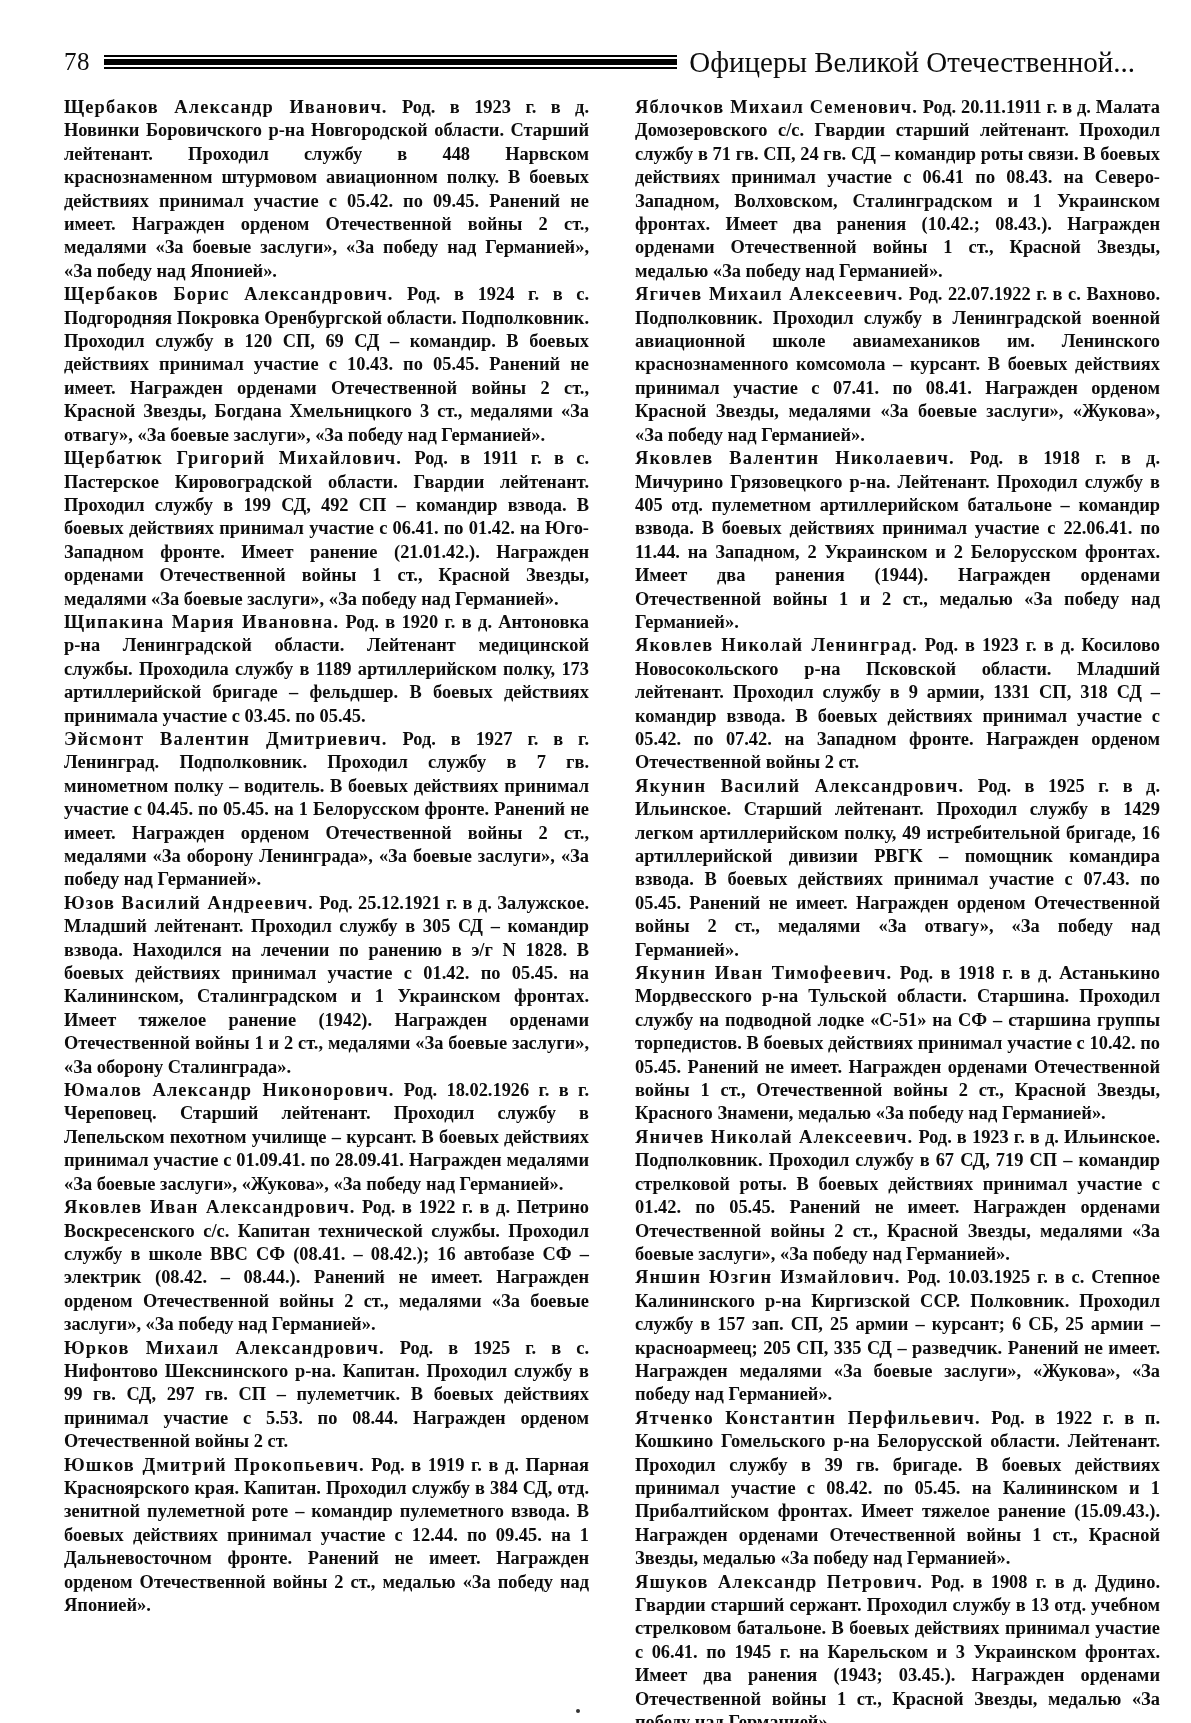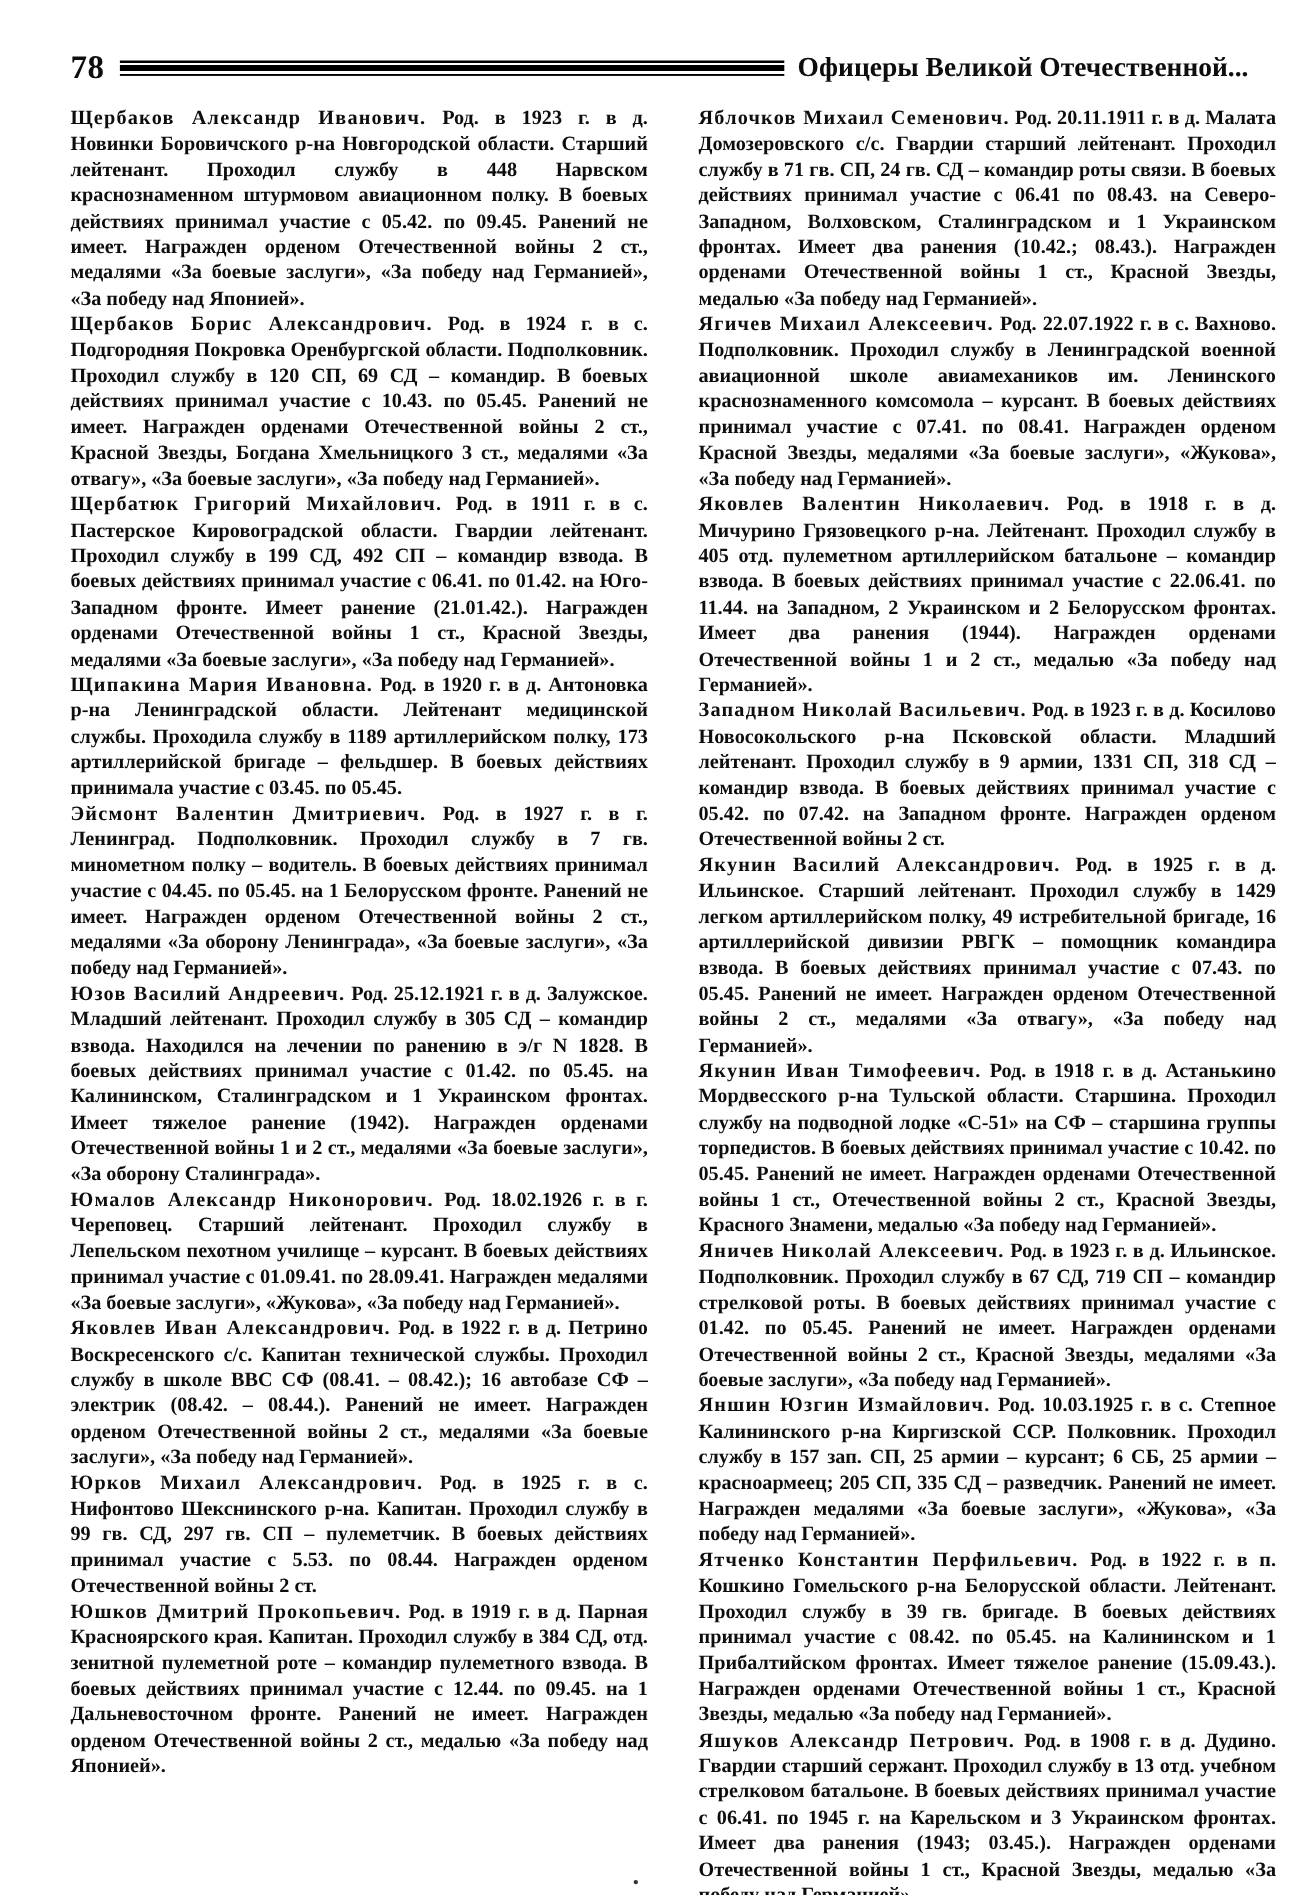--- a/index.html
+++ b/index.html
@@ -14,41 +14,41 @@
     box-sizing:border-box;
     padding:44px 56px 0 64px;
   }
   header.pagehead{
     display:flex;
     align-items:center;
     height:36px;
     margin-bottom:16px;
   }
   .pagenum{
-    font-size:30px;
-    font-weight:700;
+    font-size:25px;
+    font-weight:400;
     letter-spacing:0.5px;
     margin-right:14px;
     flex:0 0 auto;
   }
   .rule{
     flex:1 1 auto;
     height:14px;
     background:linear-gradient(
       #000 0px,#000 2px,
       transparent 2px,transparent 4px,
       #000 4px,#000 10px,
       transparent 10px,transparent 12px,
       #000 12px,#000 14px);
     margin-right:12px;
   }
   .runtitle{
     flex:0 0 auto;
-    font-size:25px;
-    font-weight:700;
+    font-size:29px;
+    font-weight:400;
     white-space:nowrap;
   }
   .columns{
     display:flex;
     gap:46px;
   }
   .col{
     width:525px;
     flex:0 0 525px;
     font-size:18.4px;
@@ -94,21 +94,21 @@
         <p class="entry"><span class="name">Юзов Василий Андреевич.</span> <span>Род. 25.12.1921 г. в д. Залужское. Младший лейтенант. Проходил службу в 305 СД – командир взвода. Находился на лечении по ранению в э/г N 1828. В боевых действиях принимал участие с 01.42. по 05.45. на Калининском, Сталинградском и 1 Украинском фронтах. Имеет тяжелое ранение (1942). Награжден орденами Отечественной войны 1 и 2 ст., медалями «За боевые заслуги», «За оборону Сталинграда».</span></p>
         <p class="entry"><span class="name">Юмалов Александр Никонорович.</span> <span>Род. 18.02.1926 г. в г. Череповец. Старший лейтенант. Проходил службу в Лепельском пехотном училище – курсант. В боевых действиях принимал участие с 01.09.41. по 28.09.41. Награжден медалями «За боевые заслуги», «Жукова», «За победу над Германией».</span></p>
         <p class="entry"><span class="name">Яковлев Иван Александрович.</span> <span>Род. в 1922 г. в д. Петрино Воскресенского с/с. Капитан технической службы. Проходил службу в школе ВВС СФ (08.41. – 08.42.); 16 автобазе СФ – электрик (08.42. – 08.44.). Ранений не имеет. Награжден орденом Отечественной войны 2 ст., медалями «За боевые заслуги», «За победу над Германией».</span></p>
         <p class="entry"><span class="name">Юрков Михаил Александрович.</span> <span>Род. в 1925 г. в с. Нифонтово Шекснинского р-на. Капитан. Проходил службу в 99 гв. СД, 297 гв. СП – пулеметчик. В боевых действиях принимал участие с 5.53. по 08.44. Награжден орденом Отечественной войны 2 ст.</span></p>
         <p class="entry"><span class="name">Юшков Дмитрий Прокопьевич.</span> <span>Род. в 1919 г. в д. Парная Красноярского края. Капитан. Проходил службу в 384 СД, отд. зенитной пулеметной роте – командир пулеметного взвода. В боевых действиях принимал участие с 12.44. по 09.45. на 1 Дальневосточном фронте. Ранений не имеет. Награжден орденом Отечественной войны 2 ст., медалью «За победу над Японией».</span></p>
       </div>
     <div class="col" id="col-right">
         <p class="entry"><span class="name">Яблочков Михаил Семенович.</span> <span>Род. 20.11.1911 г. в д. Малата Домозеровского с/с. Гвардии старший лейтенант. Проходил службу в 71 гв. СП, 24 гв. СД – командир роты связи. В боевых действиях принимал участие с 06.41 по 08.43. на Северо-Западном, Волховском, Сталинградском и 1 Украинском фронтах. Имеет два ранения (10.42.; 08.43.). Награжден орденами Отечественной войны 1 ст., Красной Звезды, медалью «За победу над Германией».</span></p>
         <p class="entry"><span class="name">Ягичев Михаил Алексеевич.</span> <span>Род. 22.07.1922 г. в с. Вахново. Подполковник. Проходил службу в Ленинградской военной авиационной школе авиамехаников им. Ленинского краснознаменного комсомола – курсант. В боевых действиях принимал участие с 07.41. по 08.41. Награжден орденом Красной Звезды, медалями «За боевые заслуги», «Жукова», «За победу над Германией».</span></p>
         <p class="entry"><span class="name">Яковлев Валентин Николаевич.</span> <span>Род. в 1918 г. в д. Мичурино Грязовецкого р-на. Лейтенант. Проходил службу в 405 отд. пулеметном артиллерийском батальоне – командир взвода. В боевых действиях принимал участие с 22.06.41. по 11.44. на Западном, 2 Украинском и 2 Белорусском фронтах. Имеет два ранения (1944). Награжден орденами Отечественной войны 1 и 2 ст., медалью «За победу над Германией».</span></p>
-        <p class="entry"><span class="name">Западном Николай Васильевич.</span> <span>Род. в 1923 г. в д. Косилово Новосокольского р-на Псковской области. Младший лейтенант. Проходил службу в 9 армии, 1331 СП, 318 СД – командир взвода. В боевых действиях принимал участие с 05.42. по 07.42. на Западном фронте. Награжден орденом Отечественной войны 2 ст.</span></p>
+        <p class="entry"><span class="name">Яковлев Николай Ленинград.</span> <span>Род. в 1923 г. в д. Косилово Новосокольского р-на Псковской области. Младший лейтенант. Проходил службу в 9 армии, 1331 СП, 318 СД – командир взвода. В боевых действиях принимал участие с 05.42. по 07.42. на Западном фронте. Награжден орденом Отечественной войны 2 ст.</span></p>
         <p class="entry"><span class="name">Якунин Василий Александрович.</span> <span>Род. в 1925 г. в д. Ильинское. Старший лейтенант. Проходил службу в 1429 легком артиллерийском полку, 49 истребительной бригаде, 16 артиллерийской дивизии РВГК – помощник командира взвода. В боевых действиях принимал участие с 07.43. по 05.45. Ранений не имеет. Награжден орденом Отечественной войны 2 ст., медалями «За отвагу», «За победу над Германией».</span></p>
         <p class="entry"><span class="name">Якунин Иван Тимофеевич.</span> <span>Род. в 1918 г. в д. Астанькино Мордвесского р-на Тульской области. Старшина. Проходил службу на подводной лодке «С-51» на СФ – старшина группы торпедистов. В боевых действиях принимал участие с 10.42. по 05.45. Ранений не имеет. Награжден орденами Отечественной войны 1 ст., Отечественной войны 2 ст., Красной Звезды, Красного Знамени, медалью «За победу над Германией».</span></p>
         <p class="entry"><span class="name">Яничев Николай Алексеевич.</span> <span>Род. в 1923 г. в д. Ильинское. Подполковник. Проходил службу в 67 СД, 719 СП – командир стрелковой роты. В боевых действиях принимал участие с 01.42. по 05.45. Ранений не имеет. Награжден орденами Отечественной войны 2 ст., Красной Звезды, медалями «За боевые заслуги», «За победу над Германией».</span></p>
         <p class="entry"><span class="name">Яншин Юзгин Измайлович.</span> <span>Род. 10.03.1925 г. в с. Степное Калининского р-на Киргизской ССР. Полковник. Проходил службу в 157 зап. СП, 25 армии – курсант; 6 СБ, 25 армии – красноармеец; 205 СП, 335 СД – разведчик. Ранений не имеет. Награжден медалями «За боевые заслуги», «Жукова», «За победу над Германией».</span></p>
         <p class="entry"><span class="name">Ятченко Константин Перфильевич.</span> <span>Род. в 1922 г. в п. Кошкино Гомельского р-на Белорусской области. Лейтенант. Проходил службу в 39 гв. бригаде. В боевых действиях принимал участие с 08.42. по 05.45. на Калининском и 1 Прибалтийском фронтах. Имеет тяжелое ранение (15.09.43.). Награжден орденами Отечественной войны 1 ст., Красной Звезды, медалью «За победу над Германией».</span></p>
         <p class="entry"><span class="name">Яшуков Александр Петрович.</span> <span>Род. в 1908 г. в д. Дудино. Гвардии старший сержант. Проходил службу в 13 отд. учебном стрелковом батальоне. В боевых действиях принимал участие с 06.41. по 1945 г. на Карельском и 3 Украинском фронтах. Имеет два ранения (1943; 03.45.). Награжден орденами Отечественной войны 1 ст., Красной Звезды, медалью «За победу над Германией».</span></p>
       </div>
   </main>
 
   <div class="dot-artifact"></div>

